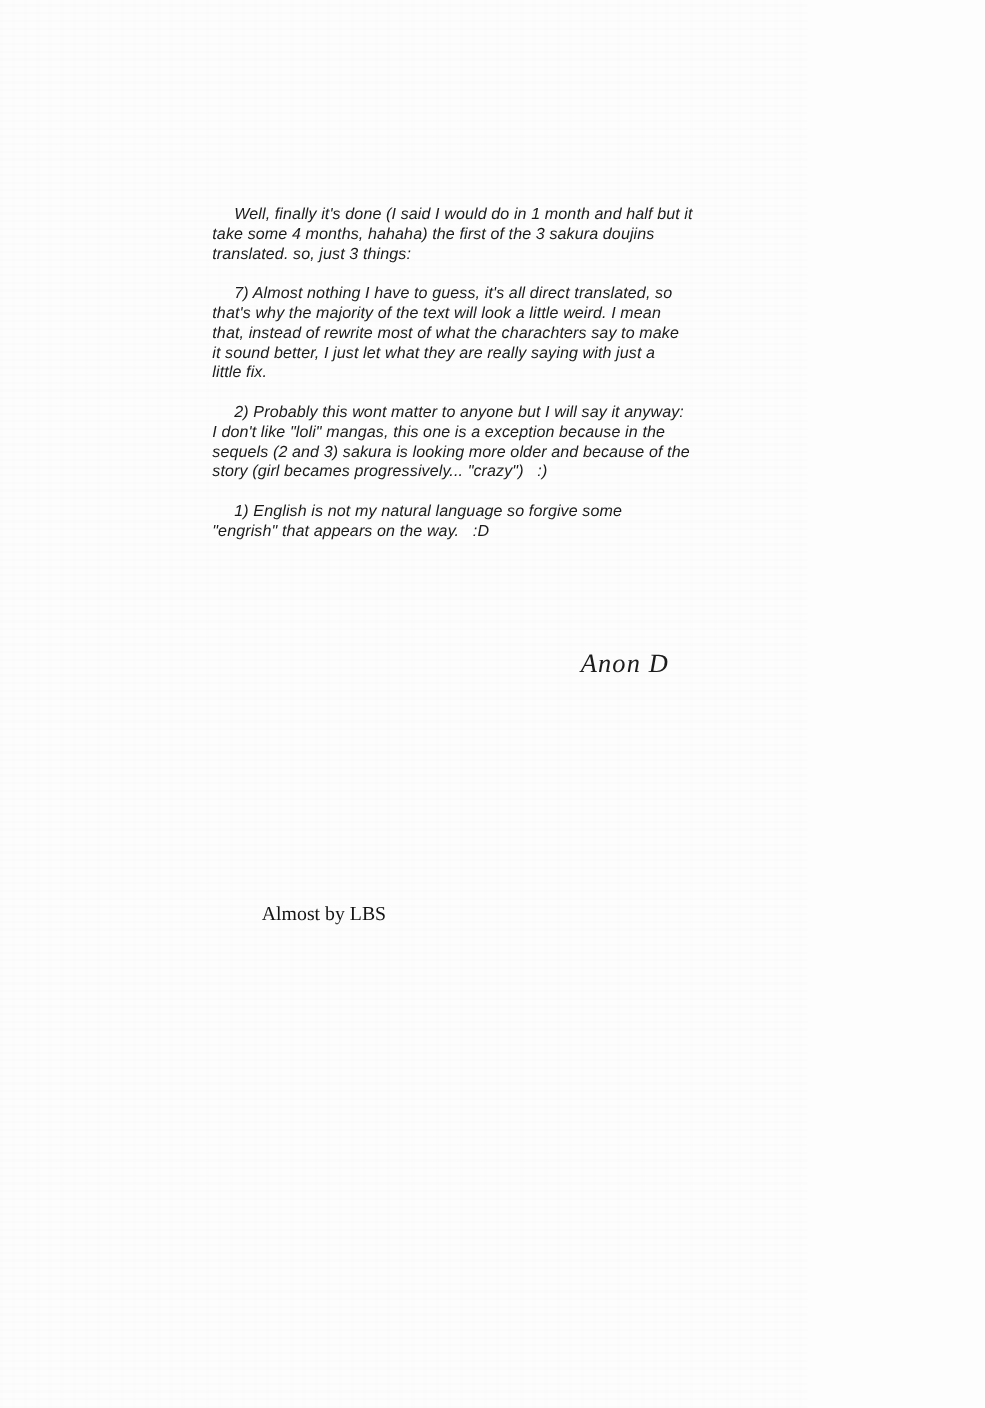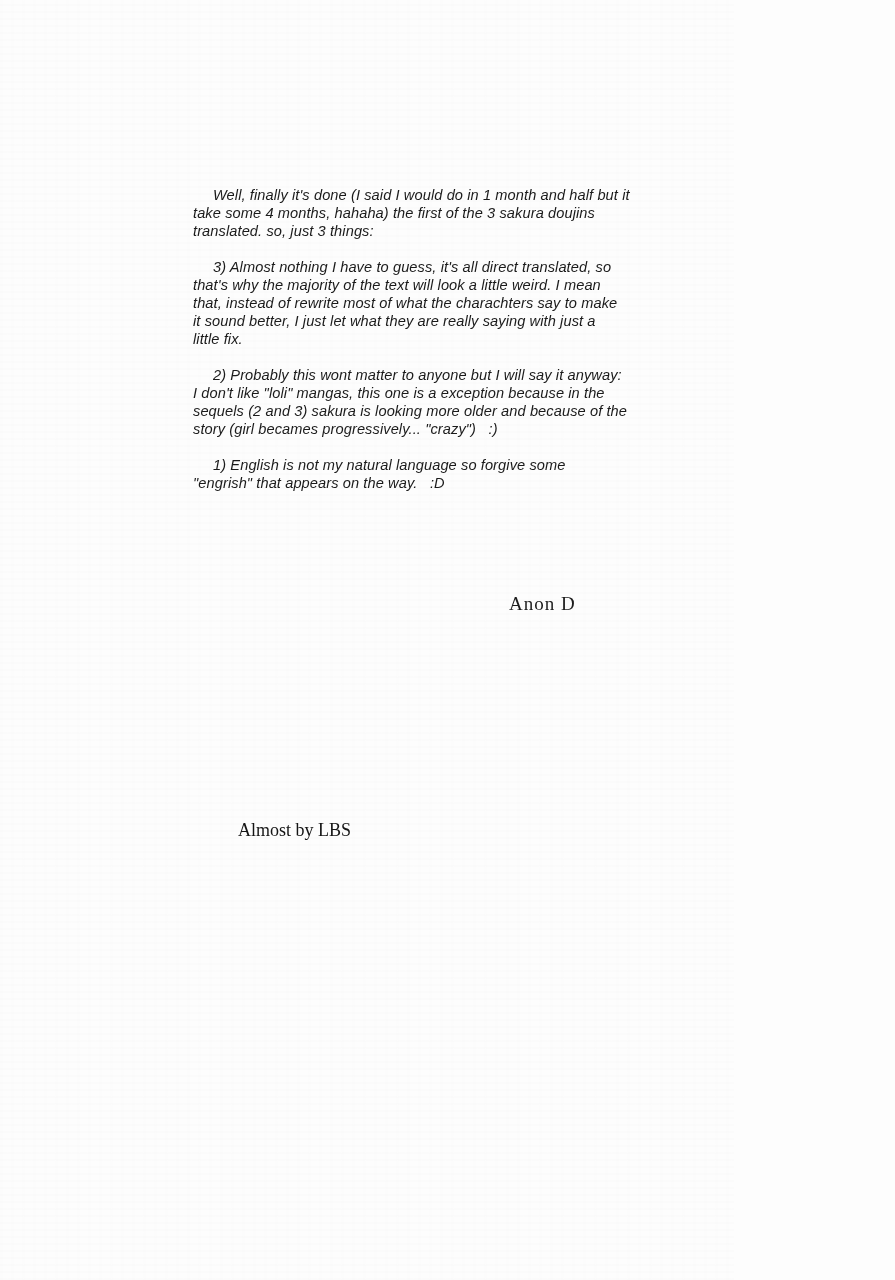--- a/index.html
+++ b/index.html
@@ -35,24 +35,25 @@
     color: #1b1b1b;
     letter-spacing: 0.1px;
   }
   .note-para {
     margin: 0 0 18px 0;
     white-space: pre-wrap;
     text-indent: 20px;
   }
   .signature {
     position: absolute;
-    left: 509px;
+    left: 528px;
     top: 588px;
     font-family: "Liberation Serif", "DejaVu Serif", serif;
-    font-size: 19px;
+    font-style: italic;
+    font-size: 24px;
     line-height: 32px;
     color: #1c1c1c;
     letter-spacing: 1px;
   }
   .colors-credit {
     position: absolute;
     left: 238px;
     top: 819px;
     font-family: "Liberation Serif", "DejaVu Serif", serif;
     font-size: 18px;
@@ -62,21 +63,21 @@
 </style>
 </head>
 <body>
 
 <div class="page">
 
   <div class="note-block">
     <p class="note-para">Well, finally it's done (I said I would do in 1 month and half but it
 take some 4 months, hahaha) the first of the 3 sakura doujins
 translated. so, just 3 things:</p>
-    <p class="note-para">3) Almost nothing I have to guess, it's all direct translated, so
+    <p class="note-para">7) Almost nothing I have to guess, it's all direct translated, so
 that's why the majority of the text will look a little weird. I mean
 that, instead of rewrite most of what the charachters say to make
 it sound better, I just let what they are really saying with just a
 little fix.</p>
     <p class="note-para">2) Probably this wont matter to anyone but I will say it anyway:
 I don't like "loli" mangas, this one is a exception because in the
 sequels (2 and 3) sakura is looking more older and because of the
 story (girl becames progressively... "crazy")   :)</p>
     <p class="note-para">1) English is not my natural language so forgive some
 "engrish" that appears on the way.   :D</p>

